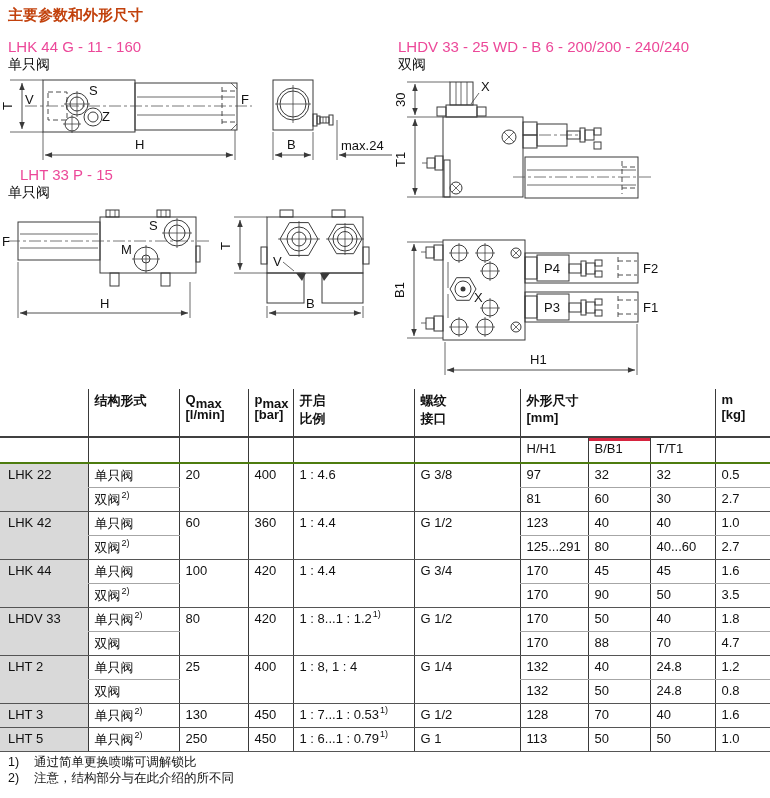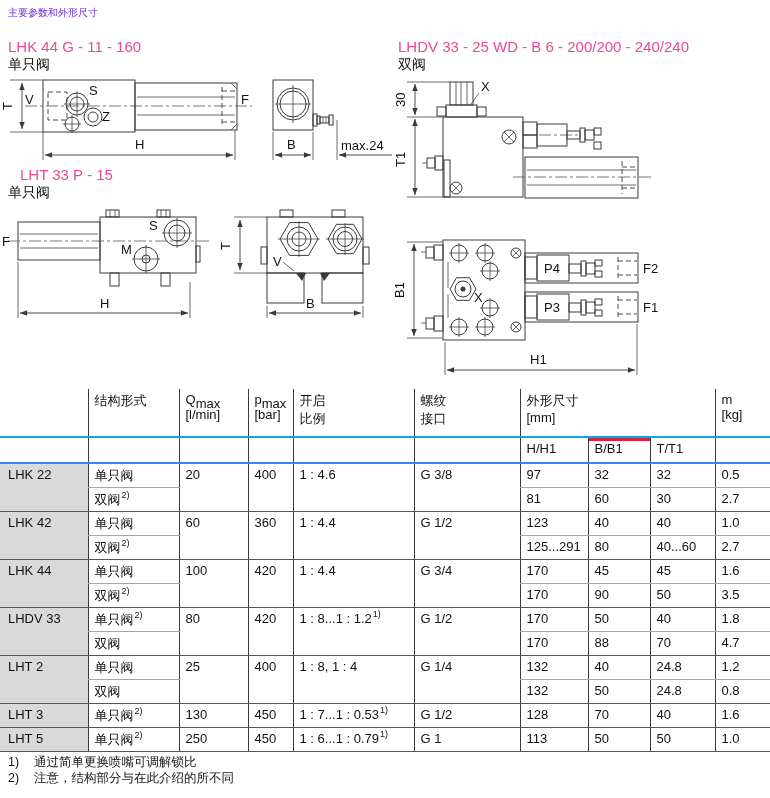--- a/index.html
+++ b/index.html
@@ -1,18 +1,18 @@
 <!DOCTYPE html>
 <html lang="zh"><head>
 <meta charset="utf-8">
 <style>
   html,body{margin:0;padding:0;background:#ffffff;}
   .page{position:relative;width:770px;height:798px;background:#fff;overflow:hidden;
         font-family:"Liberation Sans",sans-serif;color:#1a1a1a;}
-  .page-title{position:absolute;left:8px;top:6px;font-size:10px;font-weight:normal;color:#6d28d9;}
+  .page-title{position:absolute;left:8px;top:6px;font-size:15px;font-weight:bold;color:#c2410c;}
   .dwg-title{position:absolute;font-size:15px;color:#ec4899;white-space:nowrap;}
   .dwg-sub{position:absolute;font-size:14px;color:#111;white-space:nowrap;}
   .t-lhk44{left:8px;top:38px;}   .s-lhk44{left:8px;top:56px;}
   .t-lhdv {left:398px;top:38px;} .s-lhdv {left:398px;top:56px;}
   .t-lht  {left:20px;top:166px;}  .s-lht  {left:8px;top:184px;}
 
   svg.drawings{position:absolute;left:0;top:0;}
   .g-draw line,.g-draw rect,.g-draw circle,.g-draw polygon,.g-draw path{
       stroke:#3a3a3a;stroke-width:1;fill:none;}
   .g-draw .thin{stroke-width:0.75;}
@@ -20,22 +20,22 @@
   .g-draw .cl{stroke:#555;stroke-width:0.8;stroke-dasharray:12 3 3 3;}
   .g-draw .dsh{stroke-dasharray:5 3;stroke-width:0.9;}
   .g-draw .fill-dark{fill:#3a3a3a;stroke:none;}
   .svgtxt{font-family:"Liberation Sans",sans-serif;font-size:13px;fill:#111;stroke:none !important;}
 
   table.spec{position:absolute;left:0;top:389px;width:770px;border-collapse:collapse;
              table-layout:fixed;font-size:13px;color:#111;}
   table.spec th,table.spec td{padding:3px 2px 0 6px;text-align:left;vertical-align:top;
              font-weight:normal;overflow:hidden;white-space:nowrap;}
   table.spec .c1{padding-left:8px;margin-left:20px;}
-  tr.h1 th{border-bottom:2px solid #0ea5e9;height:44px;}
-  tr.h2 th{border-bottom:2px solid #3b82f6;height:21px;}
+  tr.h1 th{border-bottom:2px solid #404040;height:44px;font-weight:bold;}
+  tr.h2 th{border-bottom:2px solid #4d7c0f;height:21px;}
   tbody tr{height:24px;}
   .v{border-left:1px solid #3a3a3a;}
   .model-cell{background:#d9d9d9;border-bottom:1px solid #555;padding-left:8px;}
   .sub-sep{border-bottom:1px solid #a6a6a6;}
   .group-bottom{border-bottom:1px solid #555;}
   .bb1{box-shadow:inset 0 3px 0 #d6243f;}
   table.spec sup{font-size:9px;vertical-align:super;line-height:0;margin-left:1px;}
   table.spec sub{font-size:13px;vertical-align:sub;line-height:0;}
   .footnotes{position:absolute;left:8px;top:754px;font-size:12.5px;color:#111;}
   .fn{line-height:16px;}

